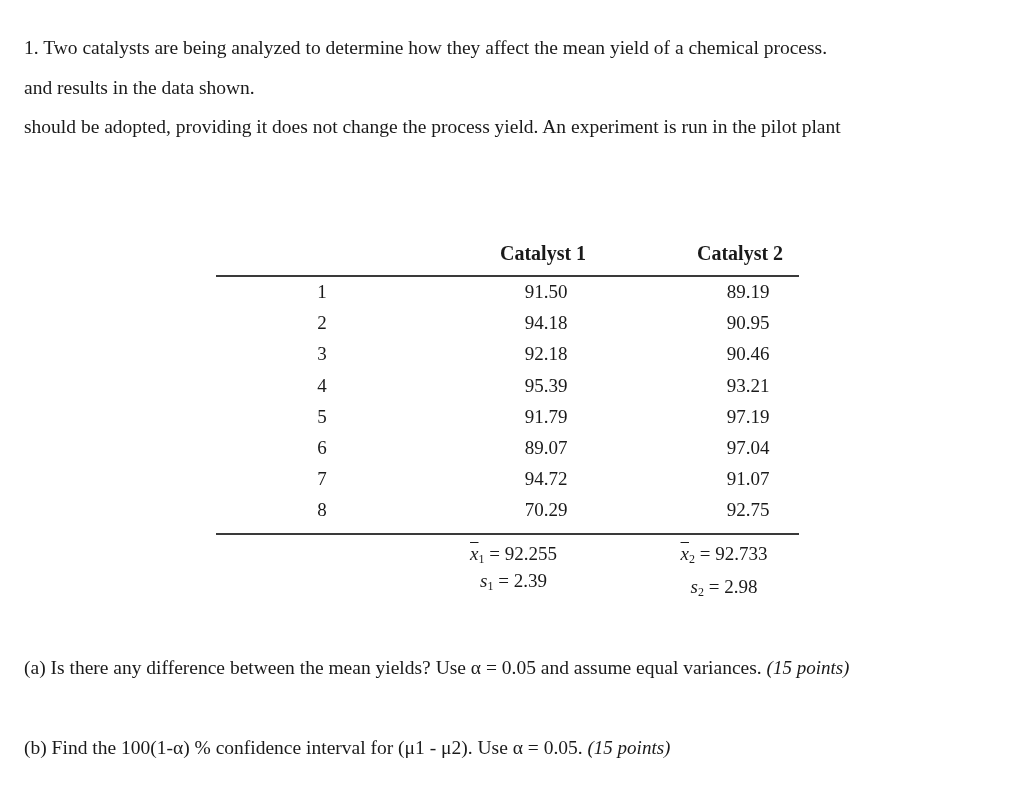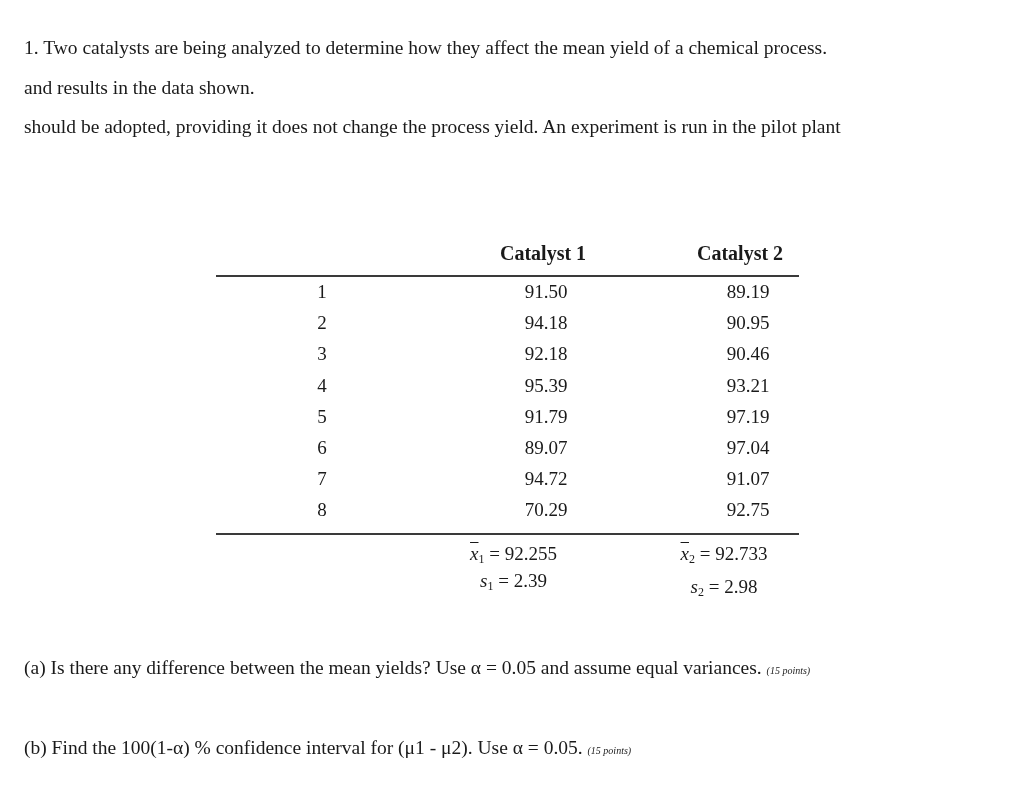--- a/index.html
+++ b/index.html
@@ -69,21 +69,21 @@
     .stat sub { font-size: 12px; font-style: normal; vertical-align: -3px; }
 
     .question {
       position: absolute;
       left: 24px;
       font-size: 19.5px;
       white-space: nowrap;
     }
     .question .pts {
       font-style: italic;
-      font-size: 10px;
+      font-size: 19px;
     }
   </style>
 </head>
 <body>
 
 <div class="intro">
   <span class="line">1. Two catalysts are being analyzed to determine how they affect the mean yield of a chemical process.</span>
   <span class="line">and results in the data shown.</span>
   <span class="line">should be adopted, providing it does not change the process yield. An experiment is run in the pilot plant</span>
 </div>

